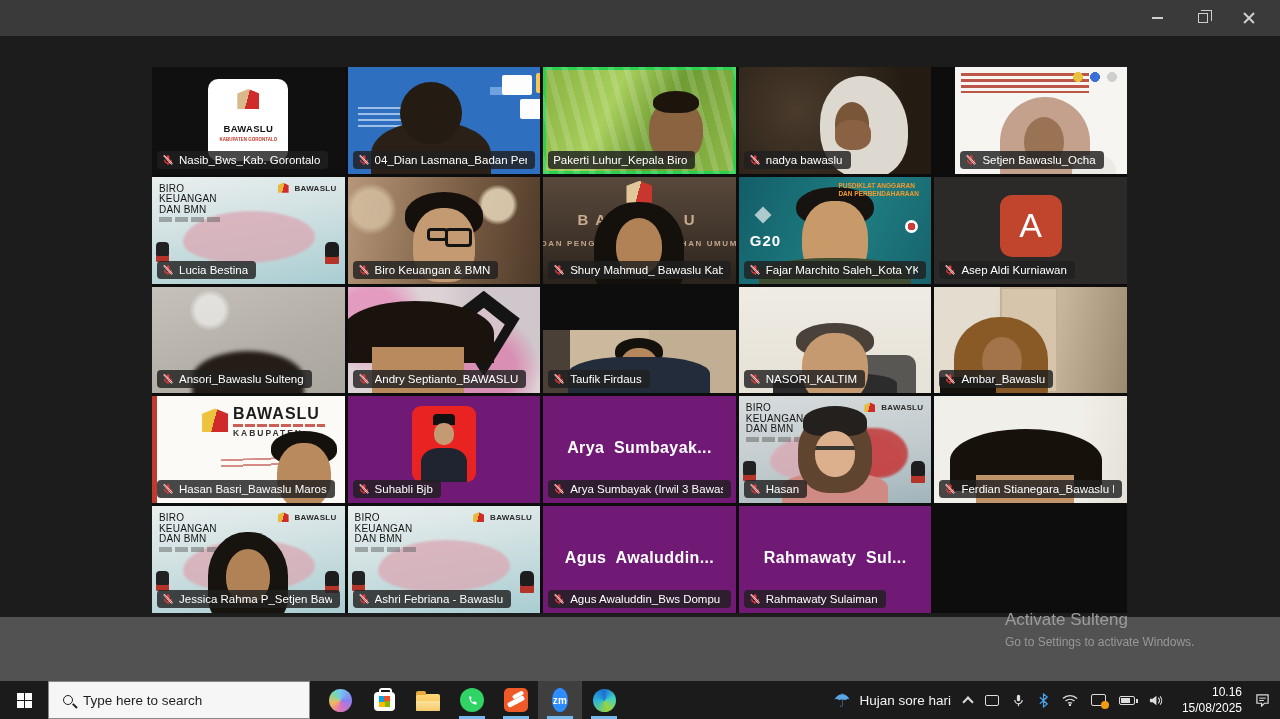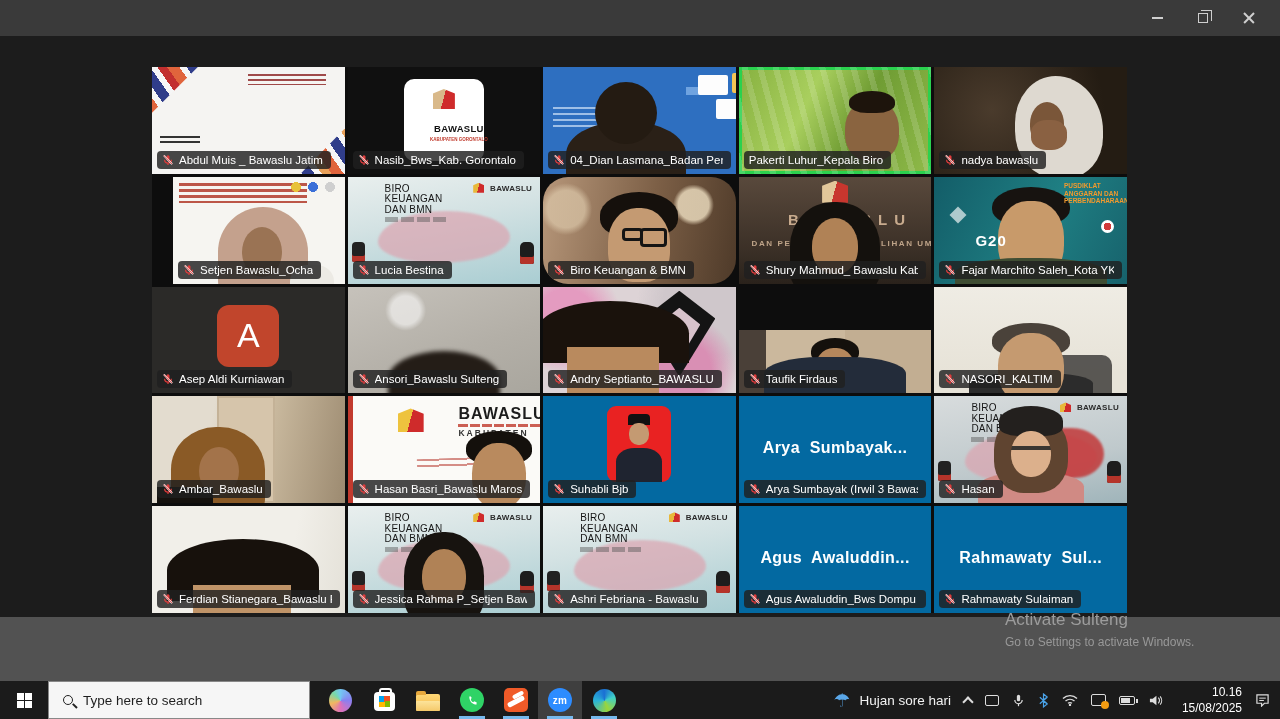--- a/index.html
+++ b/index.html
@@ -17,21 +17,21 @@
   .g-close:before,.g-close:after{content:'';position:absolute;left:-1px;top:5px;width:14px;height:1.8px;background:#cfcfcf;}
   .g-close:before{transform:rotate(45deg);} .g-close:after{transform:rotate(-45deg);}
 
   
   .meeting{position:absolute;left:0;top:36px;width:1280px;height:581px;background:#1c1c1c;}
   .grid{position:absolute;left:152px;top:31px;width:975px;height:546px;display:grid;
         grid-template-columns:repeat(5,1fr);grid-template-rows:repeat(5,1fr);gap:3px;background:#0d0d0d;}
   .tile{position:relative;overflow:hidden;background:#1b1b1b;}
   .tile.active{outline:3px solid #2bd14e;outline-offset:-3px;z-index:4;}
   .deco,.bgtext,.center-text,.letter-avatar{position:absolute;}
-  .bgtext{z-index:2;padding-left:30px;}
+  .bgtext{z-index:2;}
   .label{position:absolute;left:5px;bottom:5px;max-width:calc(100% - 10px);display:flex;align-items:center;gap:5px;
          background:rgba(32,32,32,.82);border-radius:4px;padding:3px 8px 3px 5px;z-index:6;}
   .label .nm{color:#fff;font-size:11.5px;white-space:nowrap;overflow:hidden;}
   .label svg{flex:0 0 auto;}
   .center-text{left:0;right:0;top:40%;text-align:center;color:#fff;font-size:16px;font-weight:800;
                letter-spacing:.4px;white-space:pre;z-index:2;}
 
   
   .v-slide-stripes{background:#f5f4f2;}
   .stripe-tl{left:-28px;top:-30px;width:118px;height:108px;clip-path:polygon(0 0,88% 0,0 96%);
@@ -95,21 +95,21 @@
   .mascot-br{right:6px;bottom:20px;width:14px;height:22px;background:#1d1d1d;border-radius:5px 5px 2px 2px;
     box-shadow:inset 0 -7px 0 #b5342a;z-index:3;}
   .hijab-black2{left:50%;top:24%;transform:translateX(-50%);width:80px;height:92px;background:#17130f;
     border-radius:48% 48% 28% 28%;z-index:3;}
   .hijab-black2:before{content:'';position:absolute;left:50%;top:17px;transform:translateX(-50%);
     width:44px;height:54px;background:#b08256;border-radius:50% 50% 45% 45%;}
 
   .v-office{background:
     radial-gradient(circle at 78% 26%,rgba(240,225,195,.8) 0 9%,transparent 12%),
     radial-gradient(circle at 12% 30%,rgba(220,200,170,.7) 0 10%,transparent 14%),
-    linear-gradient(100deg,#b7977a,#7c5f46 55%,#4e3a29); border-radius: 25px;}
+    linear-gradient(100deg,#b7977a,#7c5f46 55%,#4e3a29);}
   .man-glasses{left:50%;top:14%;transform:translateX(-50%);width:94px;height:94px;z-index:1;}
   .man-glasses:before{content:'';position:absolute;left:8px;top:0;width:78px;height:46px;background:#15100c;border-radius:50% 50% 40% 40%;}
   .man-glasses:after{content:'';position:absolute;left:16px;top:16px;width:62px;height:74px;background:#c49a72;border-radius:46% 46% 40% 40%;}
   .glasses{left:41%;top:48%;width:21px;height:13px;border:3px solid #141414;border-radius:4px;z-index:2;}
   .glasses:before{content:'';position:absolute;right:-27px;top:-3px;width:21px;height:13px;border:3px solid #141414;border-radius:4px;}
 
   .v-wall{background:linear-gradient(#59493c,#3a2f26 70%,#2a221b);}
   .bgtext.wall-title{left:50%;top:32%;transform:translateX(-50%);font-size:15px;font-weight:800;color:#c8ab8e;
     letter-spacing:7px;white-space:nowrap;}
   .bgtext.wall-sub{left:50%;top:58%;transform:translateX(-50%);font-size:8px;font-weight:700;color:#bfa489;
@@ -126,21 +126,21 @@
     width:152px;height:34px;background:#3f4d33;border-radius:45% 45% 0 0;z-index:1;}
   .bgtext.g20{left:11px;top:52%;font-size:15px;font-weight:800;color:#fff;letter-spacing:1px;}
   .g20lines{left:18px;top:30%;width:12px;height:12px;background:rgba(255,255,255,.65);transform:rotate(45deg);}
   .bgtext.pusdiklat{right:5px;top:5px;width:88px;font-size:6.5px;line-height:1.2;font-weight:800;color:#f29a2e;text-transform:uppercase;}
   .dot-logo-r{right:13px;top:40%;width:13px;height:13px;border-radius:50%;z-index:2;
     background:radial-gradient(circle,#d23a3a 0 40%,#fff 41% 100%);}
   .man-tan{left:50%;top:10%;transform:translateX(-50%);width:106px;height:102px;z-index:1;}
   .man-tan:before{content:'';position:absolute;left:14px;top:0;width:78px;height:40px;background:#171310;border-radius:50% 50% 45% 45%;}
   .man-tan:after{content:'';position:absolute;left:20px;top:14px;width:66px;height:82px;background:#c89a6a;border-radius:44% 44% 46% 46%;}
 
-  .v-dark{background:#0369a1;} .v-dark2{background:#2b2a28;}
+  .v-dark{background:#701a75;} .v-dark2{background:#2b2a28;}
   .letter-avatar{left:50%;top:46%;transform:translate(-50%,-50%);width:62px;height:62px;background:#c1452c;
     border-radius:12px;color:#fff;font-size:34px;display:flex;align-items:center;justify-content:center;z-index:1;}
 
   .v-blur-room{background:
     radial-gradient(circle at 30% 22%,rgba(255,255,255,.55) 0 9%,transparent 13%),
     linear-gradient(160deg,#c6c2bb,#b3afa7 60%,#a9a69e);}
   .head-top{left:50%;bottom:-14px;transform:translateX(-50%);width:112px;height:56px;background:#241d17;
     border-radius:50% 50% 0 0;filter:blur(2px);}
 
   .v-graffiti{background:
@@ -236,21 +236,21 @@
   .ic-store:before{content:'';position:absolute;left:5px;top:-4px;width:9px;height:4px;border:2px solid #fff;border-bottom:none;border-radius:3px 3px 0 0;}
   .ic-store:after{content:'';position:absolute;left:5px;top:4px;width:11px;height:11px;
     background:conic-gradient(#f25022 0 25%,#7fba00 0 50%,#ffb900 0 75%,#00a4ef 0);}
   .ic-folder{position:relative;width:24px;height:17px;background:linear-gradient(#ffd877,#f2b84b);border-radius:2px;margin-top:4px;}
   .ic-folder:before{content:'';position:absolute;left:0;top:-3px;width:10px;height:4px;background:#e8a93d;border-radius:2px 2px 0 0;}
   .ic-folder:after{content:'';position:absolute;left:0;bottom:0;width:100%;height:10px;background:linear-gradient(#fce39a,#f5c96a);border-radius:1px;}
   .ic-wa{width:24px;height:24px;border-radius:50%;background:#2fd366;display:flex;align-items:center;justify-content:center;}
   .ic-foxit{position:relative;width:24px;height:24px;border-radius:5px;background:#f05a28;overflow:hidden;}
   .ic-foxit:before{content:'';position:absolute;left:3px;top:11px;width:18px;height:5px;background:#fff;transform:rotate(-28deg);border-radius:2px;}
   .ic-foxit:after{content:'';position:absolute;left:8px;top:5px;width:12px;height:4px;background:#fff;transform:rotate(-28deg);border-radius:2px;}
-  .ic-zm{width:24px;height:24px;border-radius:50%;background:#2d8cff;color:#fff;font-size:10px;font-weight:700;
+  .ic-zm{width:16px;height:24px;border-radius:50%;background:#2d8cff;color:#fff;font-size:10px;font-weight:700;
     display:flex;align-items:center;justify-content:center;letter-spacing:.3px;}
   .ic-edge{width:23px;height:23px;border-radius:50%;
     background:conic-gradient(from 160deg,#9bd53a,#2bb5d8 30%,#1a6fd4 55%,#3fd0c9 75%,#9bd53a);}
   .tray{margin-left:auto;display:flex;align-items:center;gap:13px;padding-right:10px;}
   .weather{display:flex;align-items:center;gap:9px;}
   .umb{font-size:19px;color:#5aa7e8;line-height:1;}
   .weather .wt{color:#f2f2f2;font-size:13.5px;}
   .chev{width:8px;height:8px;border-left:2px solid #ddd;border-top:2px solid #ddd;transform:rotate(45deg);margin-top:4px;}
   .trayic{display:flex;align-items:center;justify-content:center;}
   .batt{position:relative;width:16px;height:9px;border:1.5px solid #ddd;border-radius:2px;}
@@ -275,36 +275,20 @@
           <span class="g-restore"></span>
         </div>
       <div class="winbtn">
           <span class="g-close"></span>
         </div>
     </div>
   </div>
 
   <div class="meeting">
     <div class="grid">
-        <div class="tile v-slide-stripes">
-          <div class="deco stripe-tl"></div>
-          <div class="deco stripe-br"></div>
-          <div class="deco redlines-top"></div>
-          <div class="deco namelines-bl"></div>
-          <div class="label">
-            <svg viewBox="0 0 16 16" width="12" height="12">
-    <rect x="6" y="1.5" width="4" height="7.5" rx="2" fill="#e23b3b"></rect>
-    <path d="M3.5 7.5a4.5 4.5 0 0 0 9 0" fill="none" stroke="#e23b3b" stroke-width="1.6"></path>
-    <line x1="8" y1="12" x2="8" y2="14.5" stroke="#e23b3b" stroke-width="1.6"></line>
-    <line x1="2.5" y1="2" x2="13.5" y2="13.5" stroke="#fff" stroke-width="2.4"></line>
-    <line x1="2.5" y1="2" x2="13.5" y2="13.5" stroke="#e23b3b" stroke-width="1.2"></line>
-  </svg>
-            <span class="nm">Abdul Muis _ Bawaslu Jatim</span>
-          </div>
-        </div>
         <div class="tile v-logo-card">
           <div class="bgtext card-title">BAWASLU</div>
           <div class="bgtext card-sub">KABUPATEN GORONTALO</div>
           <div class="deco card"></div>
           <div class="deco card-box"></div>
           <div class="label">
             <svg viewBox="0 0 16 16" width="12" height="12">
     <rect x="6" y="1.5" width="4" height="7.5" rx="2" fill="#e23b3b"></rect>
     <path d="M3.5 7.5a4.5 4.5 0 0 0 9 0" fill="none" stroke="#e23b3b" stroke-width="1.6"></path>
     <line x1="8" y1="12" x2="8" y2="14.5" stroke="#e23b3b" stroke-width="1.6"></line>

